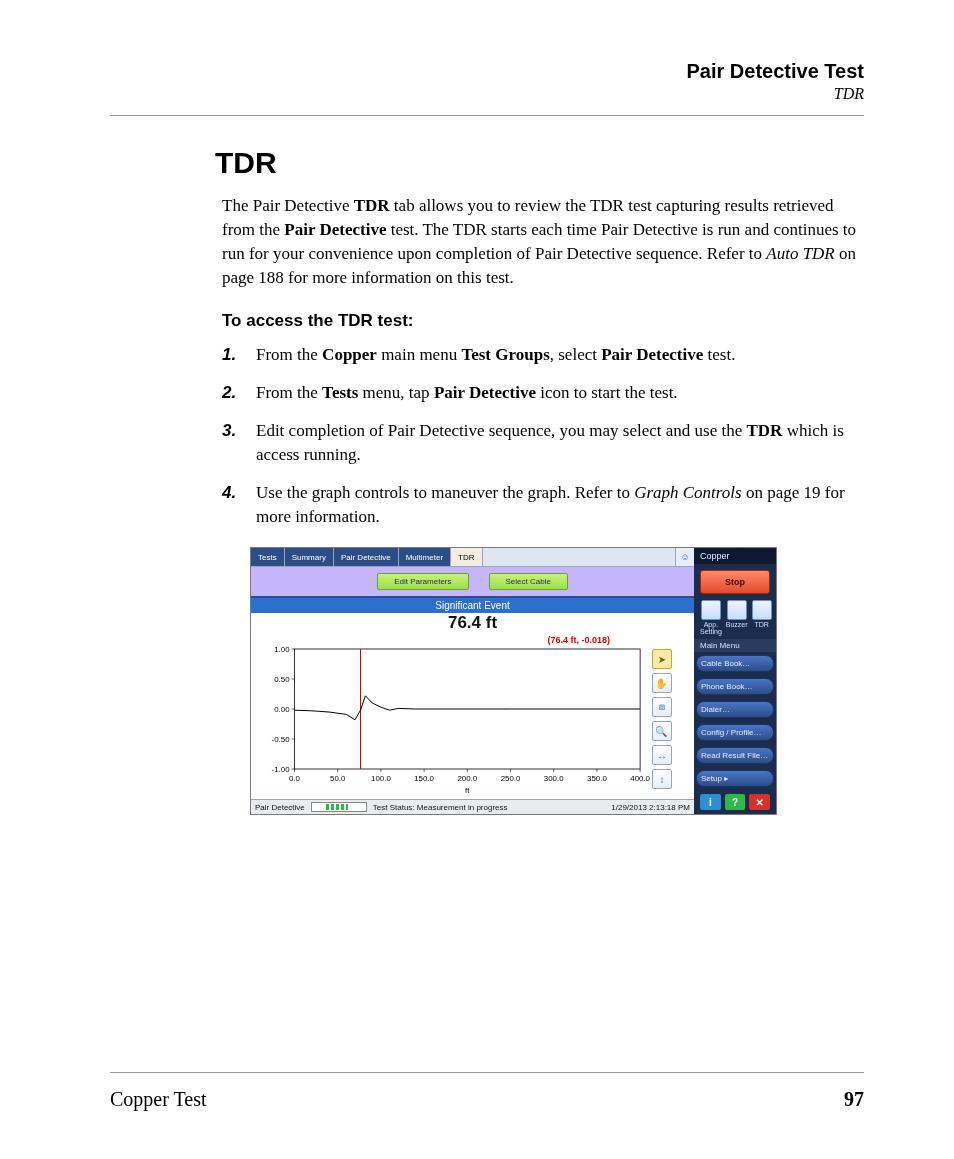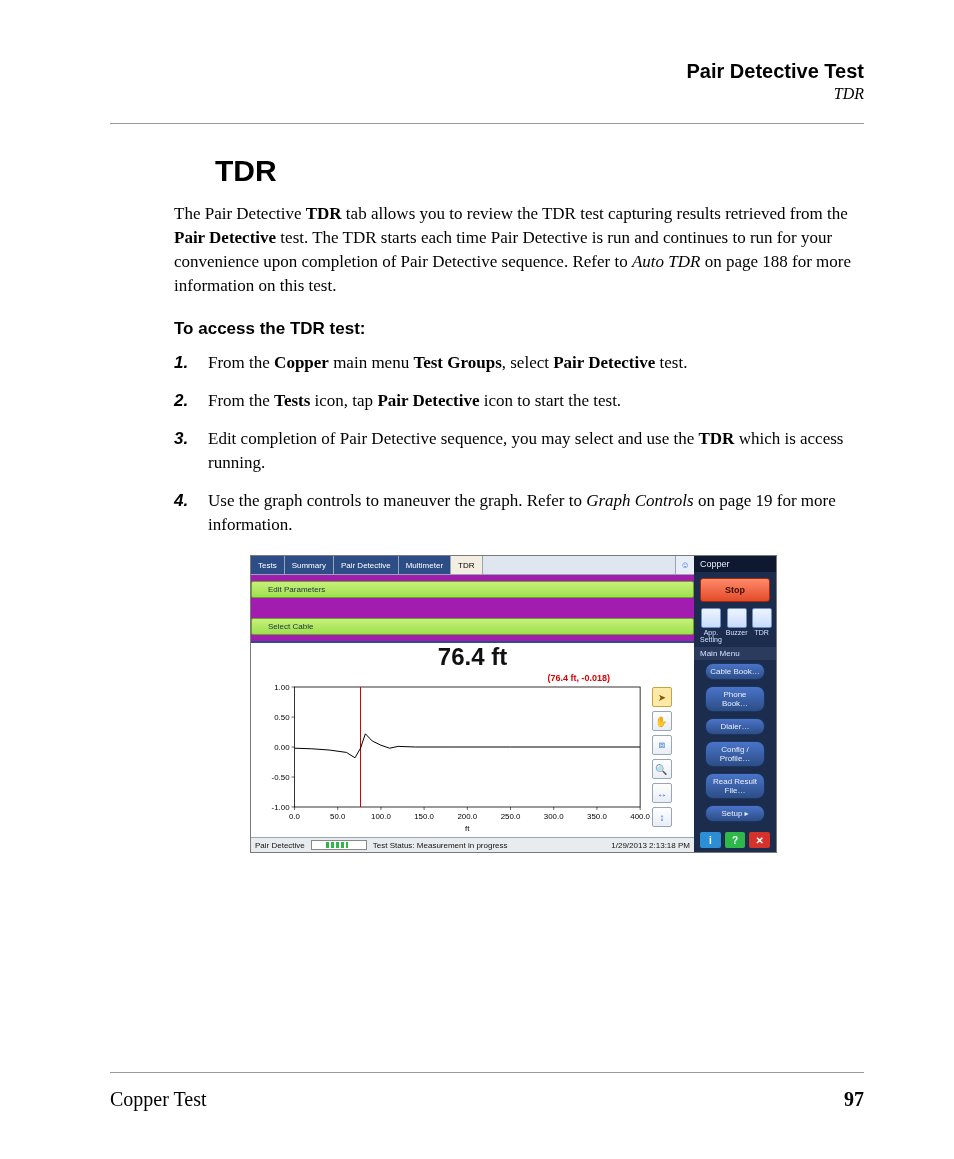--- a/index.html
+++ b/index.html
@@ -12,21 +12,21 @@
   }
   .page {
     box-sizing: border-box;
     width: 954px;
     height: 1159px;
     padding: 60px 90px 40px 110px;
     position: relative;
   }
   .running-head {
     text-align: right;
-    margin-bottom: 20px;
+    margin-bottom: 12px;
   }
   .running-head .title-line {
     font-weight: 700;
     font-family: "Segoe UI", Arial, sans-serif;
     font-size: 20px;
   }
   .running-head .subtitle-line {
     font-style: italic;
     font-size: 16px;
     margin-top: 2px;
@@ -36,21 +36,21 @@
     border-top: 1px solid #999;
     margin: 6px 0 30px 0;
   }
   h1.section-title {
     font-family: "Segoe UI", Arial, sans-serif;
     font-weight: 700;
     font-size: 30px;
     margin: 0 0 14px 105px;
   }
   .body-block {
-    margin-left: 64px;
+    margin-left: 112px;
     font-size: 17px;
     line-height: 1.42;
   }
   .intro p { margin: 0 0 16px 0; }
   .subhead {
     font-family: "Segoe UI", Arial, sans-serif;
     font-weight: 700;
     font-size: 17px;
     margin: 18px 0 10px 0;
   }
@@ -126,22 +126,21 @@
     border-left:1px solid #9aa5b3;
     display:flex;align-items:center;justify-content:center;
     color:#2c6fcf;
   }
   
   .btnrow {
     display: flex;
     justify-content: center;
     gap: 20px;
     padding: 6px 0 6px 0;
-    background: #a21caf;
-    flex-direction: column;
+    background: #c4b5fd;
   }
   .gbtn {
     background: linear-gradient(#c8f07a, #9de04e);
     border: 1px solid #6aa32a;
     color: #234;
     font-size: 8px;
     padding: 3px 16px;
     border-radius: 2px;
   }
   
@@ -149,21 +148,21 @@
   .sig-banner {
     background: #2c6fcf;
     color: #fff;
     text-align: center;
     font-size: 10px;
     padding: 2px 0;
   }
   .sig-value {
     text-align: center;
     font-weight: 700;
-    font-size: 24px;
+    font-size: 17px;
     font-family: Arial, sans-serif;
     padding: 0 0 2px 0;
   }
   
   .chart-zone {
     display: flex;
     padding: 0 20px 4px 4px;
   }
   .chart-box {
     flex: 1;
@@ -236,25 +235,24 @@
   }
   .side-icons .ic .box {
     width:18px;height:18px;margin:0 auto 1px auto;
     background:linear-gradient(#eef4ff,#c9dcff);
     border:1px solid #6a8fd0; border-radius:2px;
   }
   .side-sub {
     background:#2a3b5e; padding:2px 6px; font-size:8px; color:#cfe0ff;
   }
   .side-item {
-    margin:3px 11px; padding:3px 4px;
+    margin:3px 2px; padding:3px 4px;
     background: linear-gradient(#4a74c9, #2c4d86);
     border:1px solid #1b3560;
     color:#e8eefc;
-    text-align:center;
     border-radius:8px;
   }
   .side-bottom {
     margin-top:auto;
     display:flex; gap:4px;
     padding:4px 6px;
   }
   .side-bottom .sq {
     flex:1; height:16px; border-radius:2px;
     display:flex;align-items:center;justify-content:center;
@@ -294,21 +292,21 @@
       </p>
     </div>
 
     <div class="subhead">To access the TDR test:</div>
 
     <ol class="steps">
       <li>
         <span>From the </span><span class="b">Copper</span><span> main menu </span><span class="b">Test Groups</span><span>, select </span><span class="b">Pair Detective</span><span> test.</span>
       </li>
       <li>
-        <span>From the </span><span class="b">Tests</span><span> icon, tap </span><span class="b">Pair Detective</span><span> icon to start the test.</span>
+        <span>From the </span><span class="b">Tests</span><span> menu, tap </span><span class="b">Pair Detective</span><span> icon to start the test.</span>
       </li>
       <li>
         <span>Edit completion of Pair Detective sequence, you may select and use the </span><span class="b">TDR</span><span> which is access running.</span>
       </li>
       <li>
         <span>Use the graph controls to maneuver the graph. Refer to </span><span class="i">Graph Controls</span><span> on page 19 for more information.</span>
       </li>
     </ol>
   </div>
 
@@ -324,20 +322,21 @@
           <div class="spacer"></div>
           <div class="corner">☺</div>
         </div>
 
         <div class="btnrow">
           <div class="gbtn">Edit Parameters</div>
           <div class="gbtn">Select Cable</div>
         </div>
 
         <div class="sig-wrap">
+          <div class="sig-banner">Significant Event</div>
           <div class="sig-value">76.4 ft</div>
         </div>
 
         <div class="chart-zone">
           <div class="chart-box">
             <div class="cursor-label">(76.4 ft, -0.018)</div>
             <svg class="chart" id="tdr-svg" viewBox="0 0 400 160" preserveAspectRatio="none">
                 <rect x="40" y="14" width="350" height="120" fill="#fff" stroke="#000" stroke-width="0.8"></rect>
                 <line x1="37" y1="134" x2="40" y2="134" stroke="#000" stroke-width="0.6"></line>
                 <text x="35" y="137" text-anchor="end" font-size="8" fill="#000">-1.00</text>

